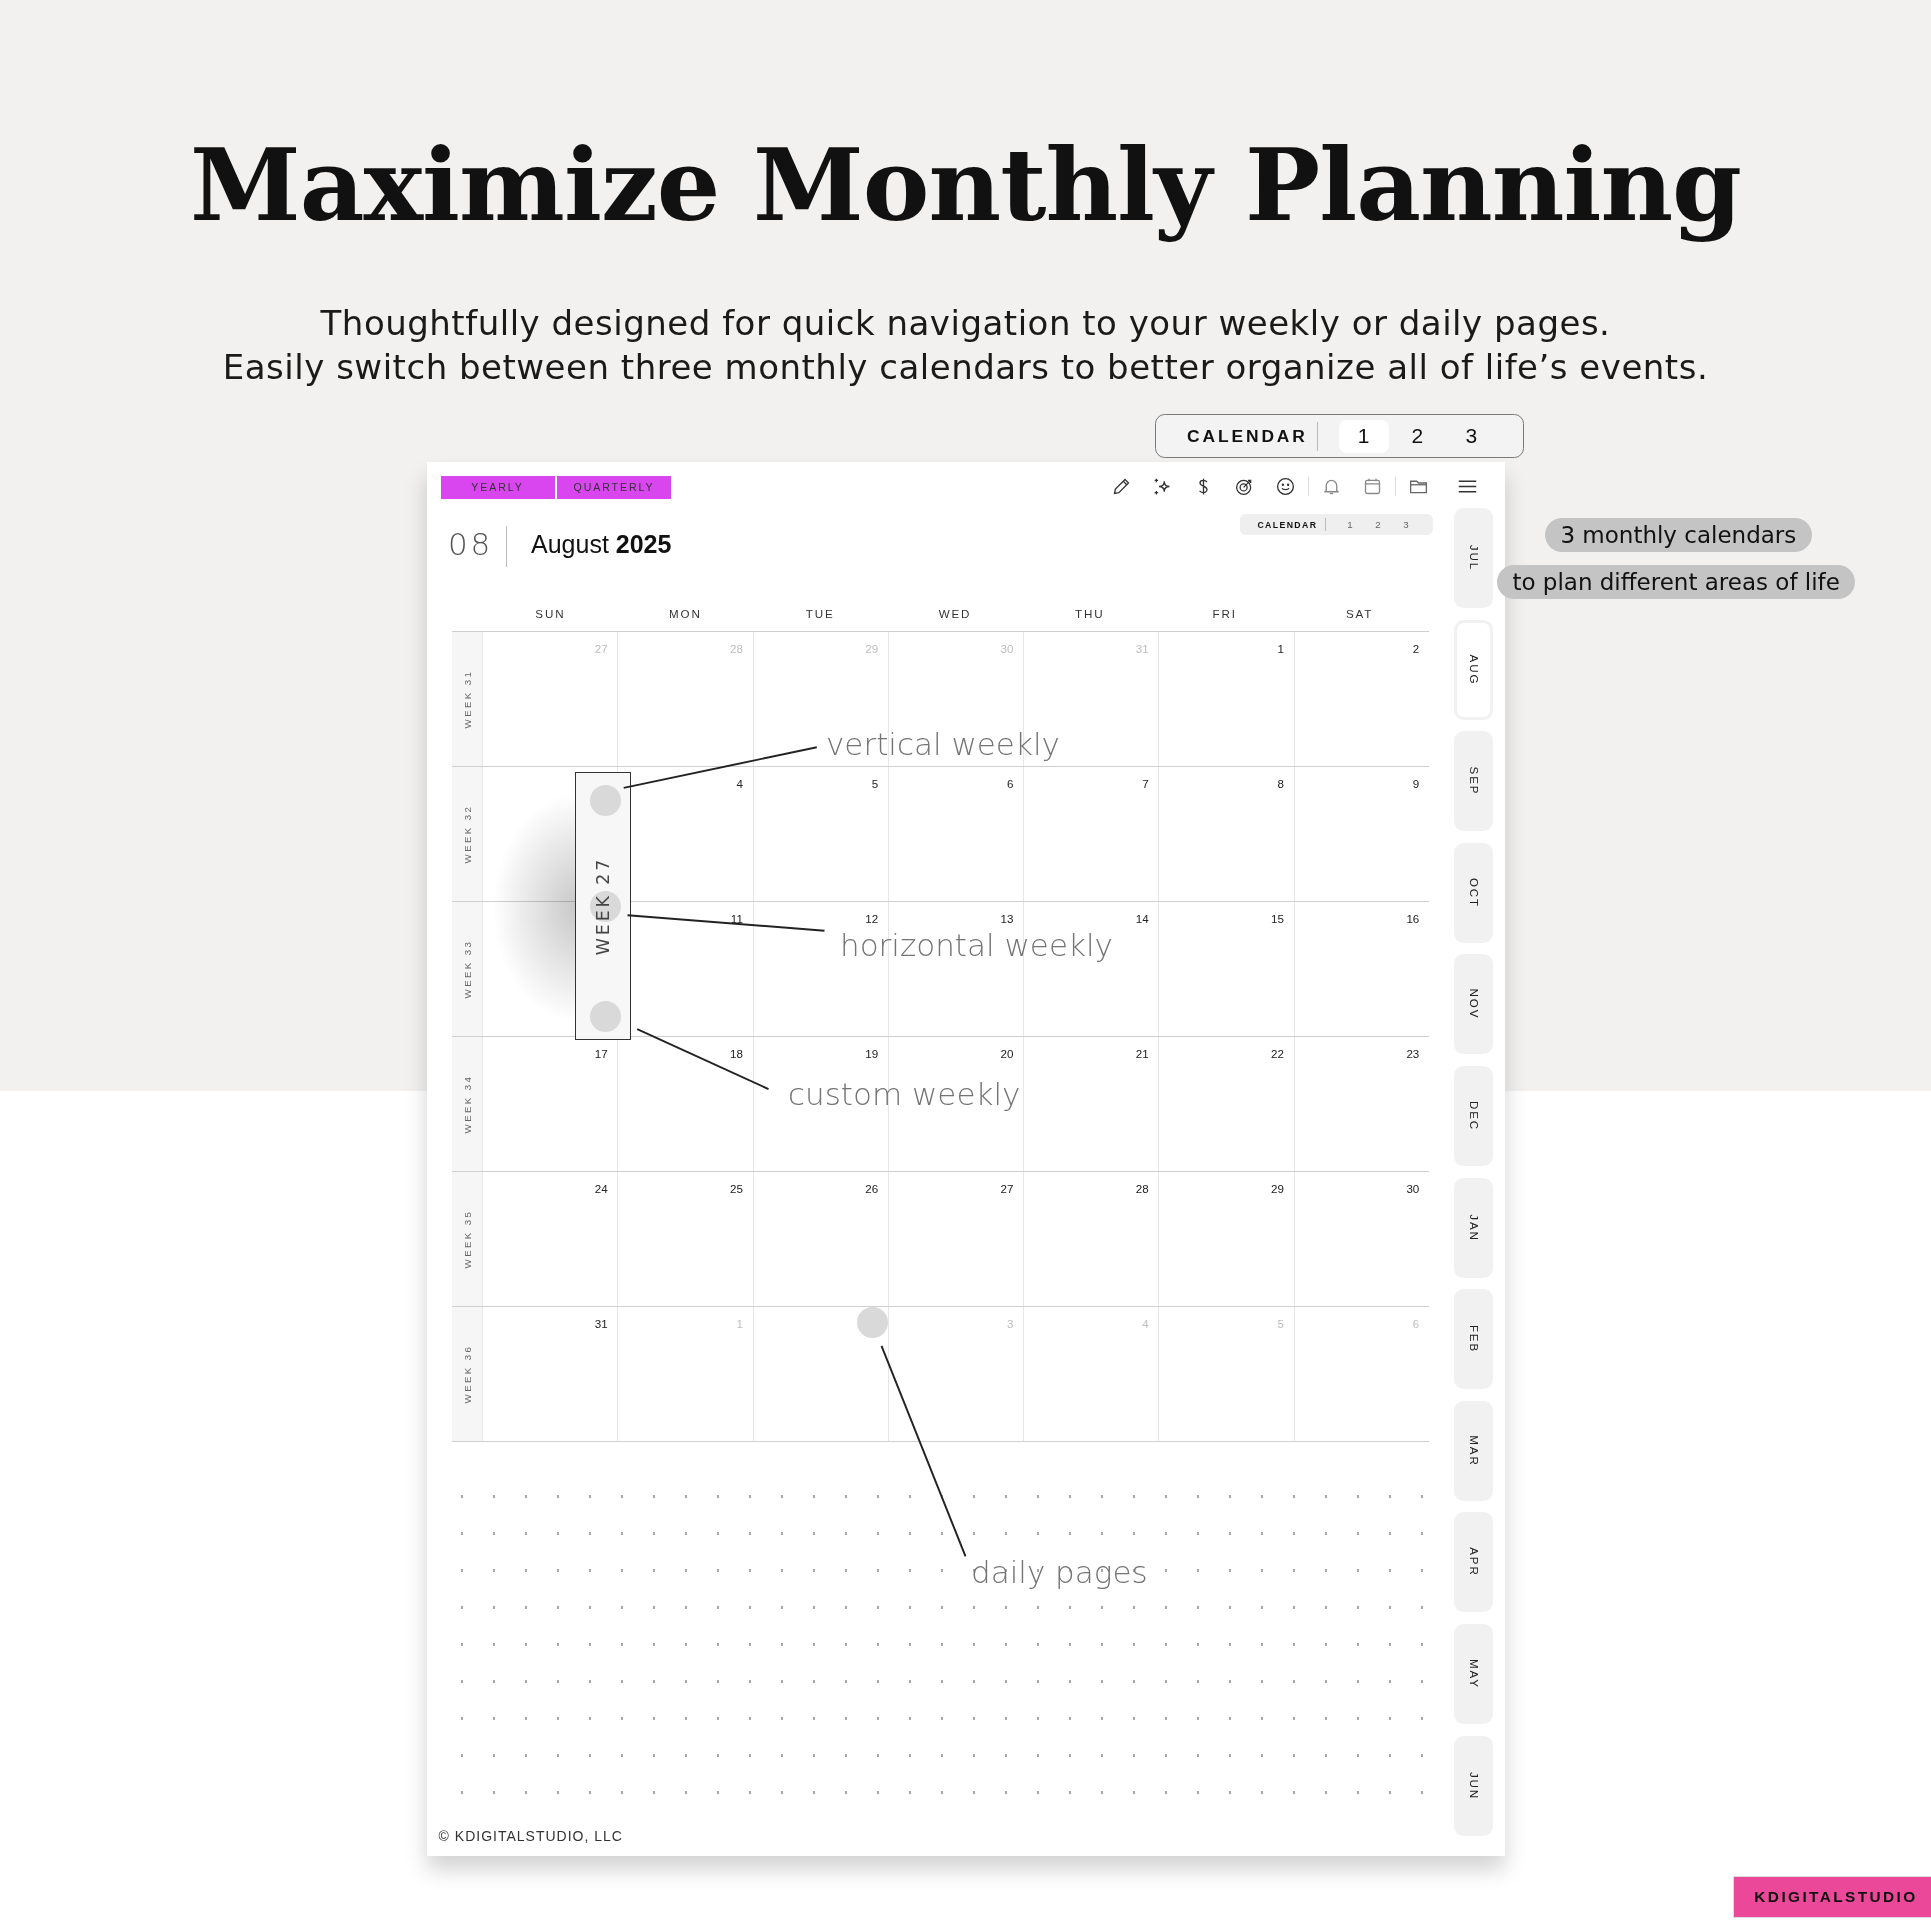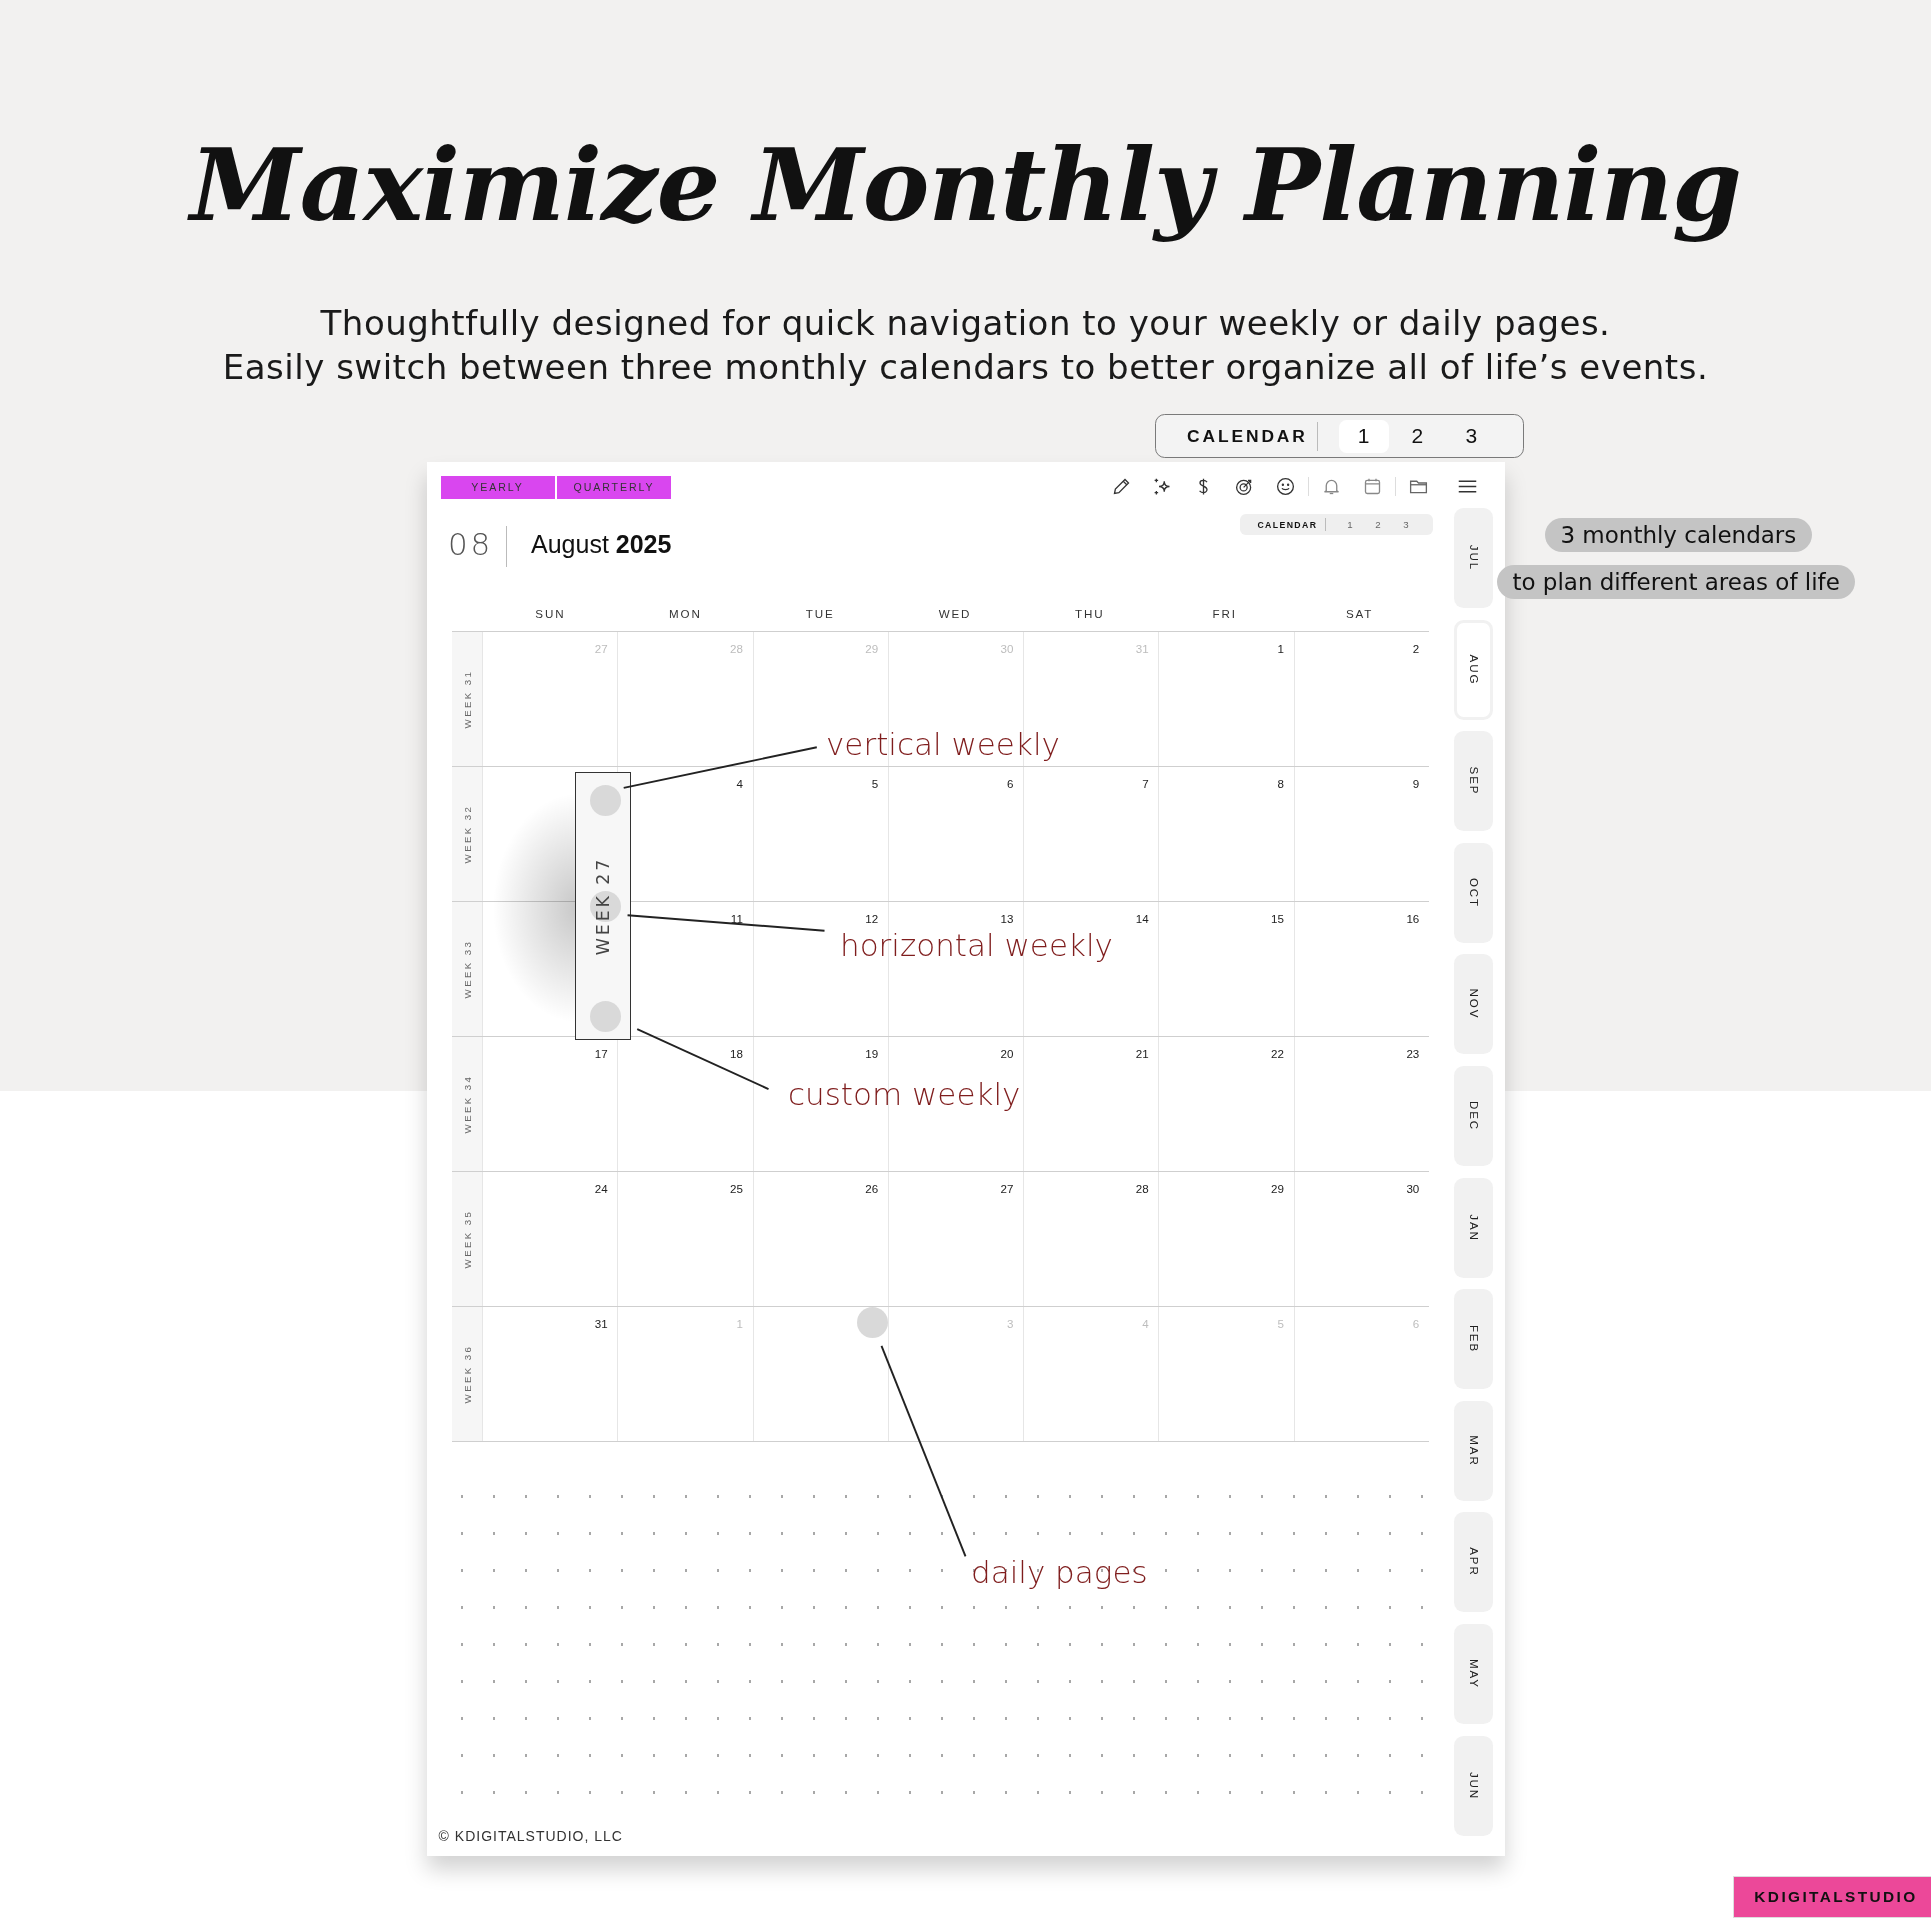--- a/index.html
+++ b/index.html
@@ -2,21 +2,21 @@
 <html><head>
 <meta charset="utf-8">
 <style>
   * { box-sizing: border-box; margin: 0; padding: 0; }
   html, body { width: 1931px; height: 1931px; overflow: hidden; }
   body { position: relative; background: #ffffff; font-family: "DejaVu Sans", sans-serif; color: #111; }
 
   .top-bg { position: absolute; left: 0; top: 0; width: 1931px; height: 1091px; background: #f2f1f0; }
 
   .headline { position: absolute; left: 0; top: 126px; width: 1931px; text-align: center;
-    font-family: "DejaVu Serif", serif; font-size: 100px; font-weight: 600; letter-spacing: -1px; color: #111; font-style: italic; }
+    font-family: "DejaVu Serif", serif; font-size: 100px; font-weight: 600; letter-spacing: -1px; color: #111; }
 
   .subtitle { position: absolute; left: 0; top: 301px; width: 1931px; text-align: center;
     font-family: "DejaVu Sans", sans-serif; font-size: 34px; line-height: 44px; color: #1a1a1a; letter-spacing: 0.5px; }
 
   
   .cal-switch { position: absolute; left: 1155px; top: 414px; width: 369px; height: 44px;
     border: 1.4px solid #7a7a7a; border-radius: 9.7px; background: #f3f3f3;
     display: flex; align-items: center; }
   .cal-switch .lbl { font-family: "Liberation Sans", sans-serif; font-weight: 700; font-size: 17.4px; letter-spacing: 2.9px; margin-left: 31px; width: 116px; }
   .cal-switch .sep { width: 1px; height: 29px; background: #bbb; margin: 0 21px 0 13.5px; }
@@ -75,21 +75,21 @@
     font-family: "Liberation Sans", sans-serif; font-size: 11.6px; letter-spacing: 1.9px; color: #222; }
 
   
   .week-popup { position: absolute; left: 575px; top: 772px; width: 56px; height: 268px; background: #f7f7f7; border: 1.4px solid #333; }
   .week-popup .dot { position: absolute; left: 13.5px; width: 31px; height: 31px; border-radius: 50%; background: #d9d9d9; }
   .week-popup .wk { position: absolute; left: 50%; top: 50%; transform: translate(-50%,-50%) rotate(-90deg); white-space: nowrap;
     font-family: "DejaVu Sans", sans-serif; font-size: 17.4px; letter-spacing: 2.9px; color: #444; }
   .shadow-wedge { position: absolute; left: 492px; top: 792px; width: 87px; height: 232px;
     background: radial-gradient(ellipse at right center, rgba(0,0,0,0.22), rgba(0,0,0,0) 70%); }
 
-  .ann { position: absolute; font-family: "DejaVu Sans", sans-serif; font-weight: 300; font-size: 31px; color: #7f1d1d; white-space: nowrap; }
+  .ann { position: absolute; font-family: "DejaVu Sans", sans-serif; font-weight: 300; font-size: 31px; color: #737373; white-space: nowrap; }
 
   .daily-dot { position: absolute; left: 857px; top: 1307px; width: 31px; height: 31px; border-radius: 50%; background: #d9d9d9; }
 
   .hand-note { position: absolute; font-family: "DejaVu Sans", sans-serif; font-size: 23px; color: #111; background: #c4c4c4; border-radius: 19.3px; padding: 3.9px 15.4px; white-space: nowrap; }
 
   .brand-box { position: absolute; left: 1733px; top: 1876px; width: 206px; height: 42px; border: 1px solid #ddd; background: #ec4899;
     display: flex; align-items: center; justify-content: center; font-family: "Liberation Sans", sans-serif; font-size: 15.4px; letter-spacing: 2.4px; color: #111; font-weight: bold; }
 
   svg.lines { position: absolute; left: 0; top: 0; pointer-events: none; }
 </style>

